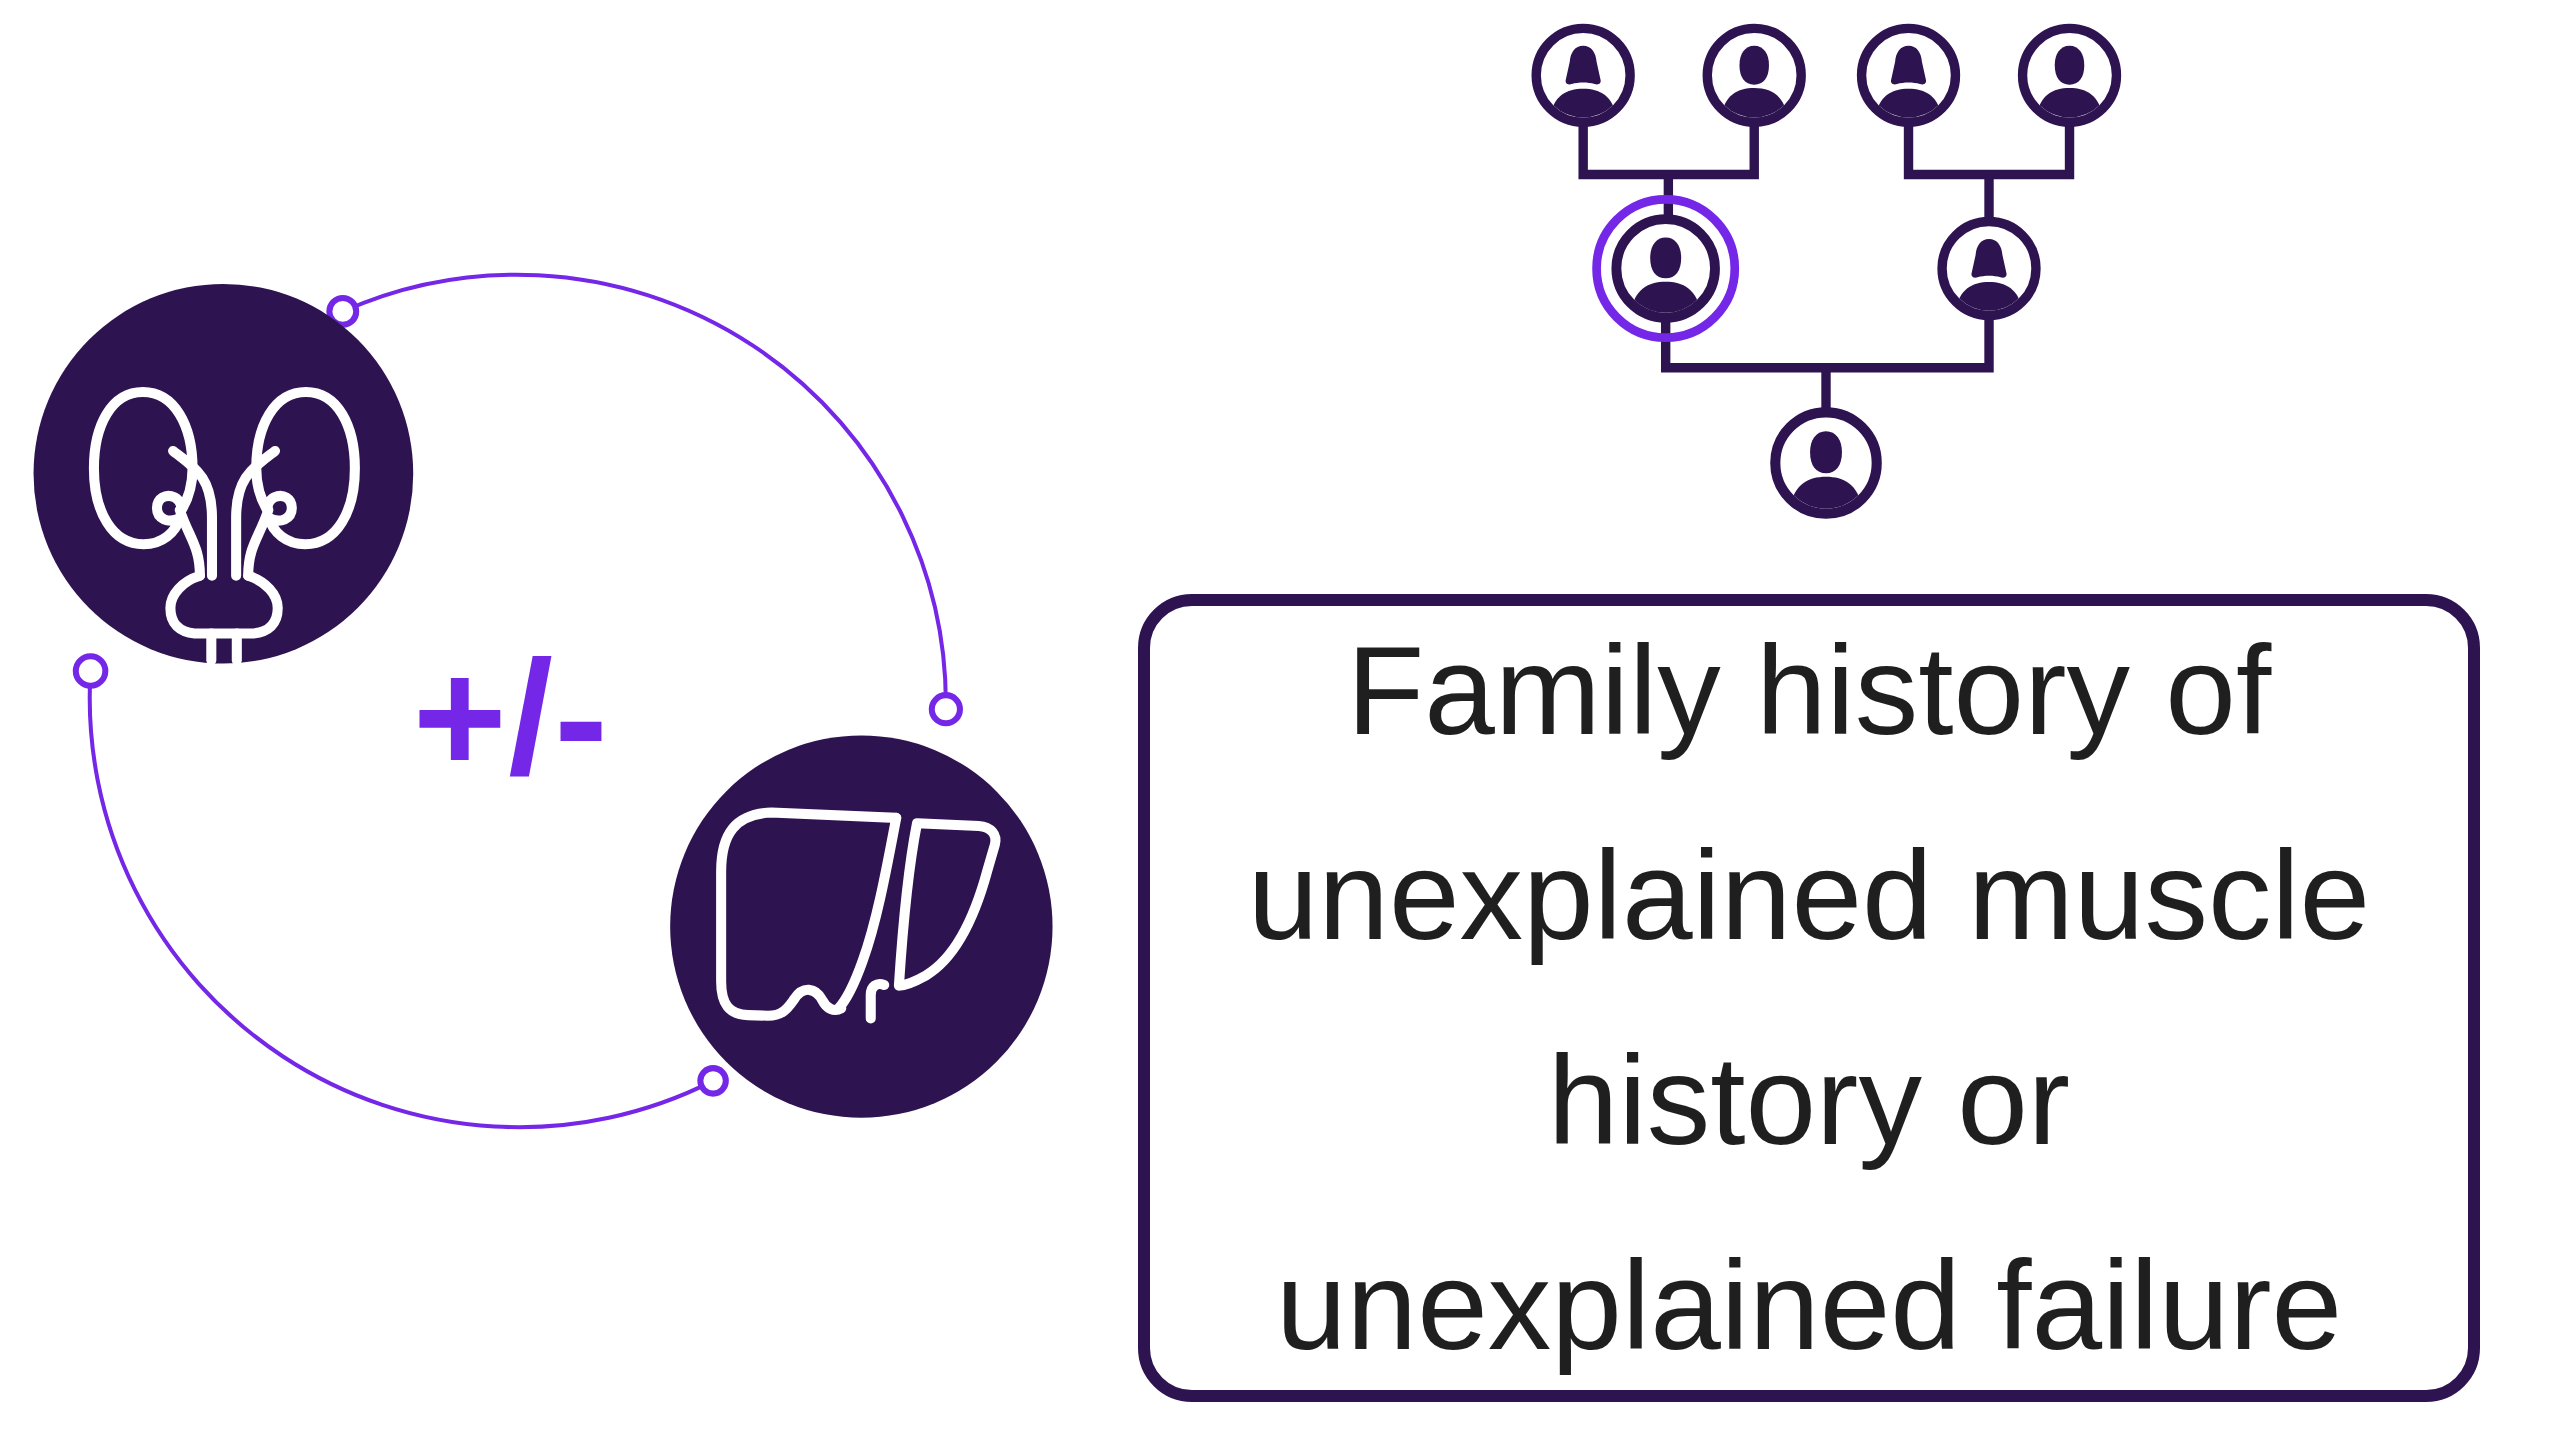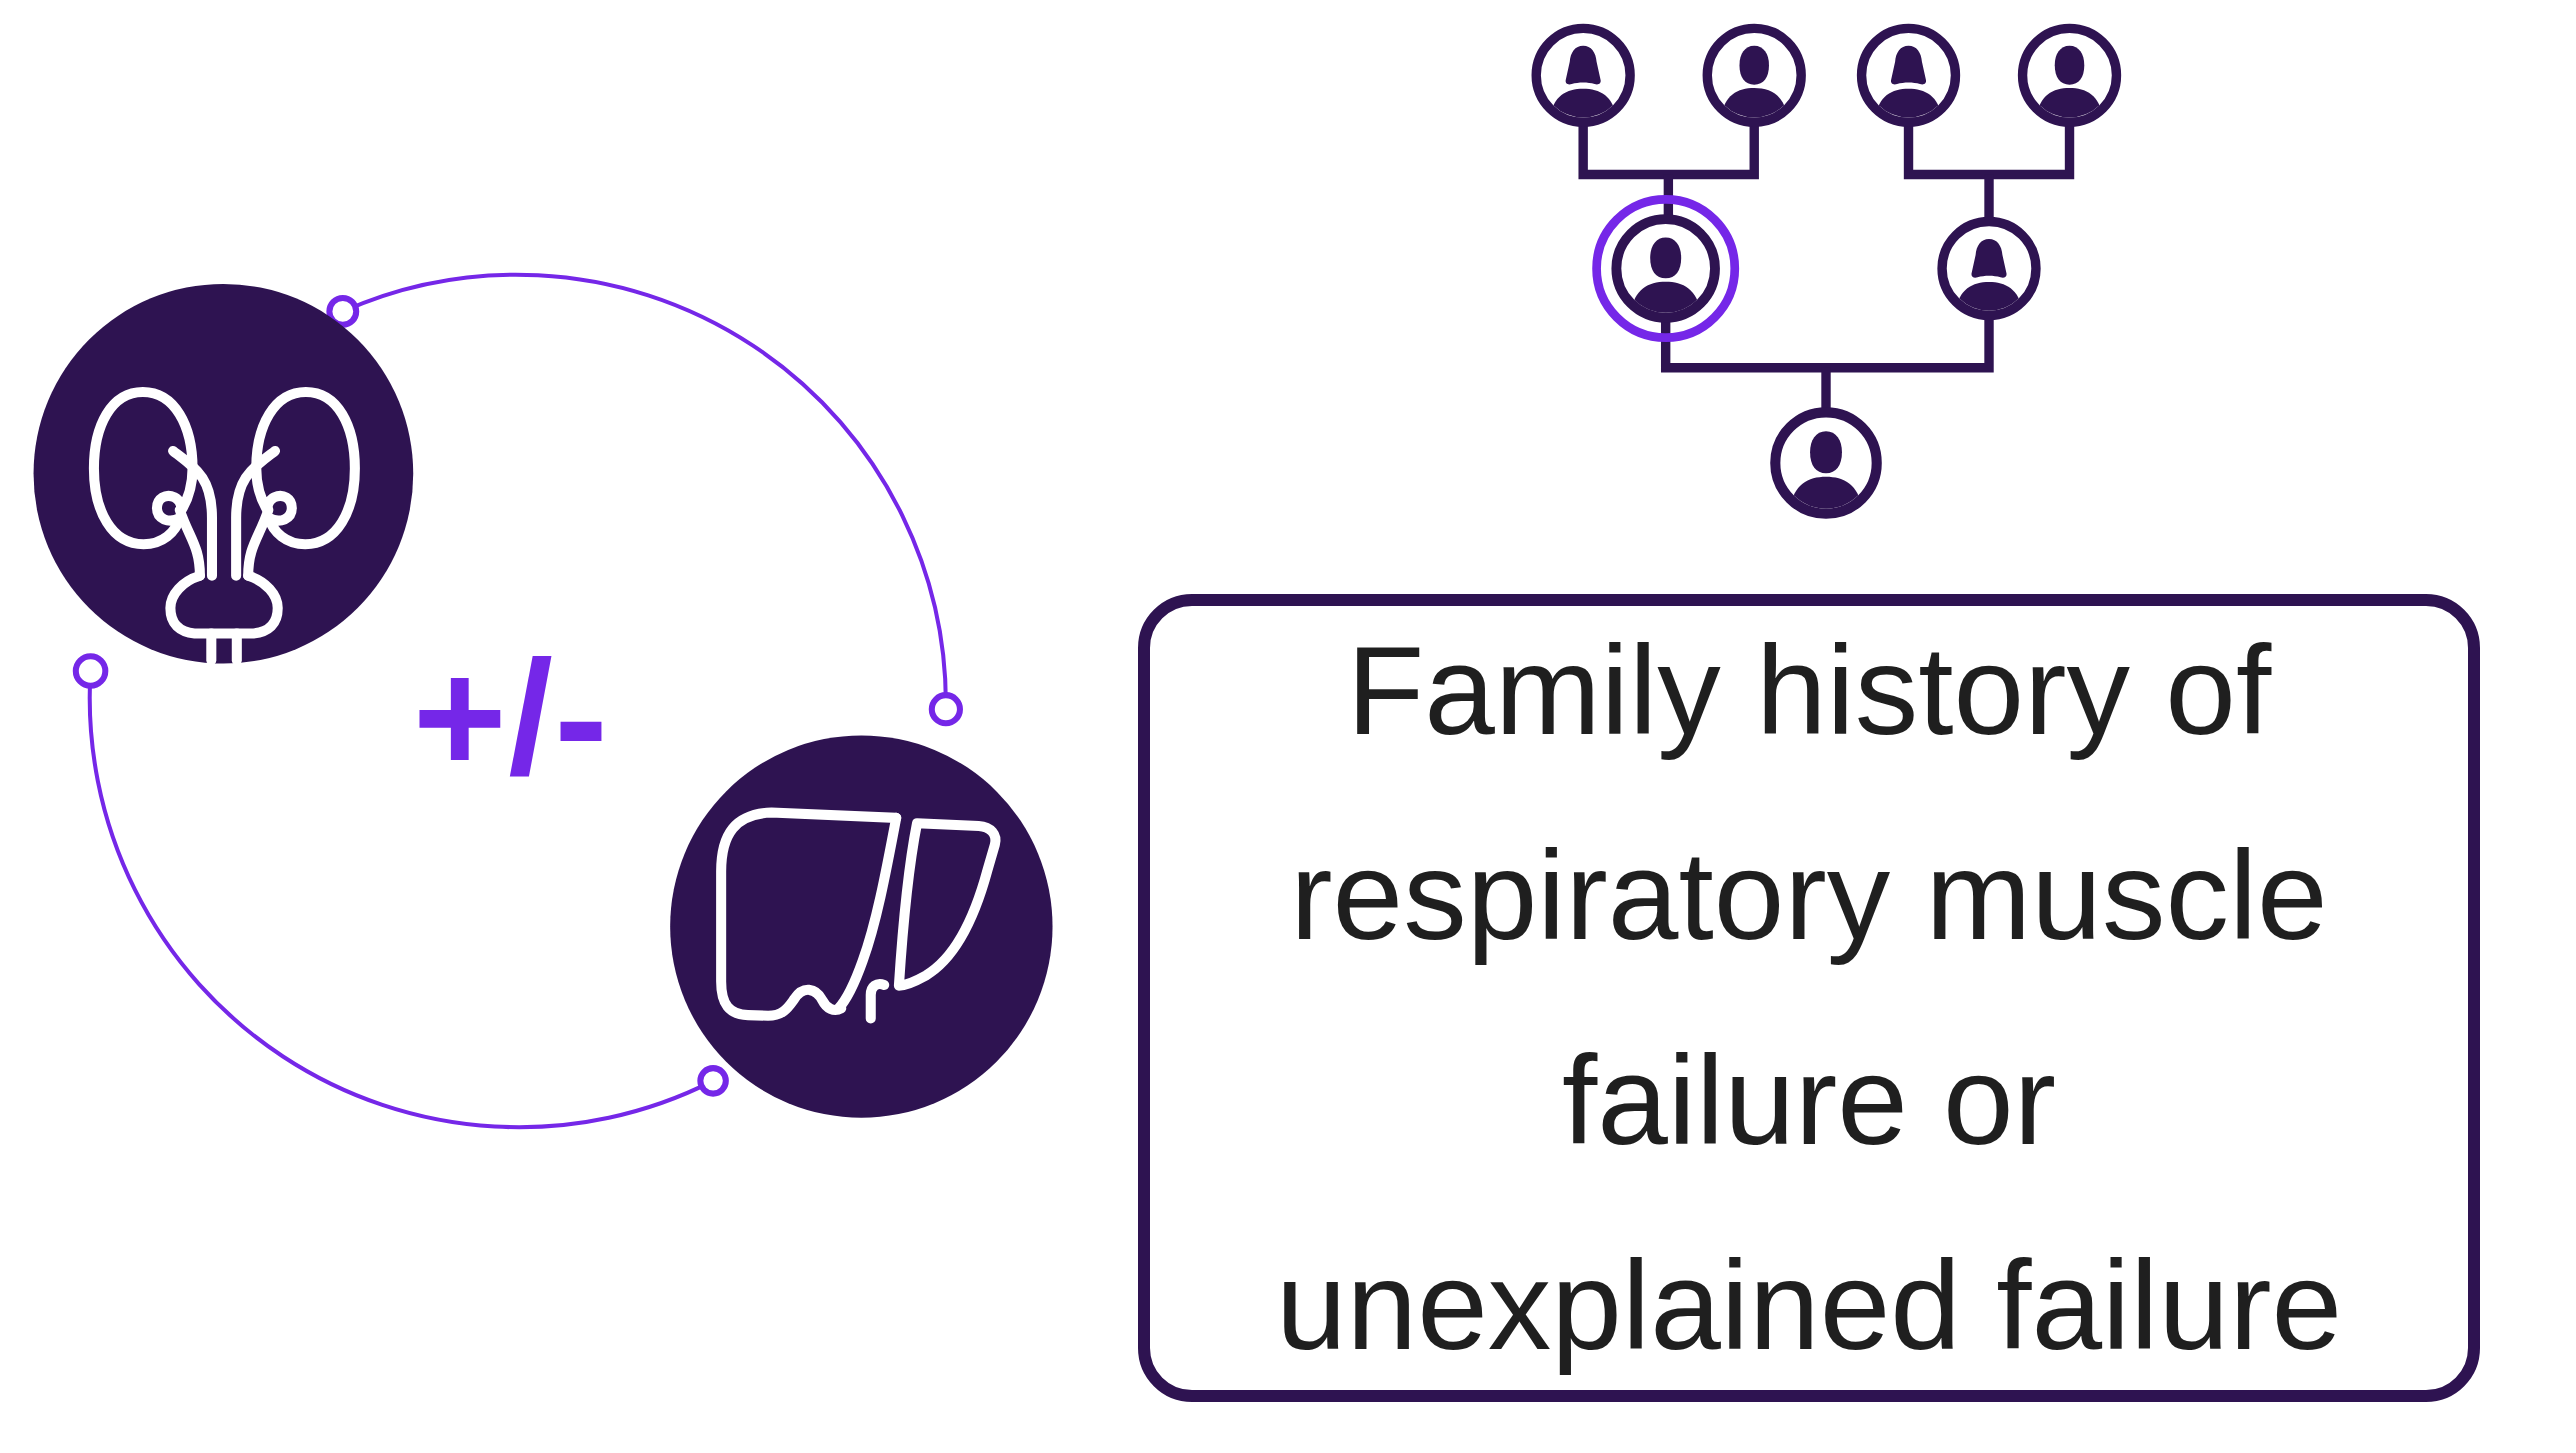--- a/index.html
+++ b/index.html
@@ -117,19 +117,19 @@
       <use href="#person-male" transform="translate(2722,690) scale(1.08)"></use>
 
       <circle class="hl-ring" cx="2483" cy="400" r="103"></circle>
     </g>
   </svg>
 
   <div class="plusminus">+/-</div>
 
   <div class="callout">
     <span class="callout-line">Family history of</span>
-    <span class="callout-line">respiratory muscle</span>
-    <span class="callout-line">failure or</span>
+    <span class="callout-line">unexplained muscle</span>
+    <span class="callout-line">history or</span>
     <span class="callout-line">unexplained failure</span>
   </div>
 
 </div>
 
 
 </body></html>

